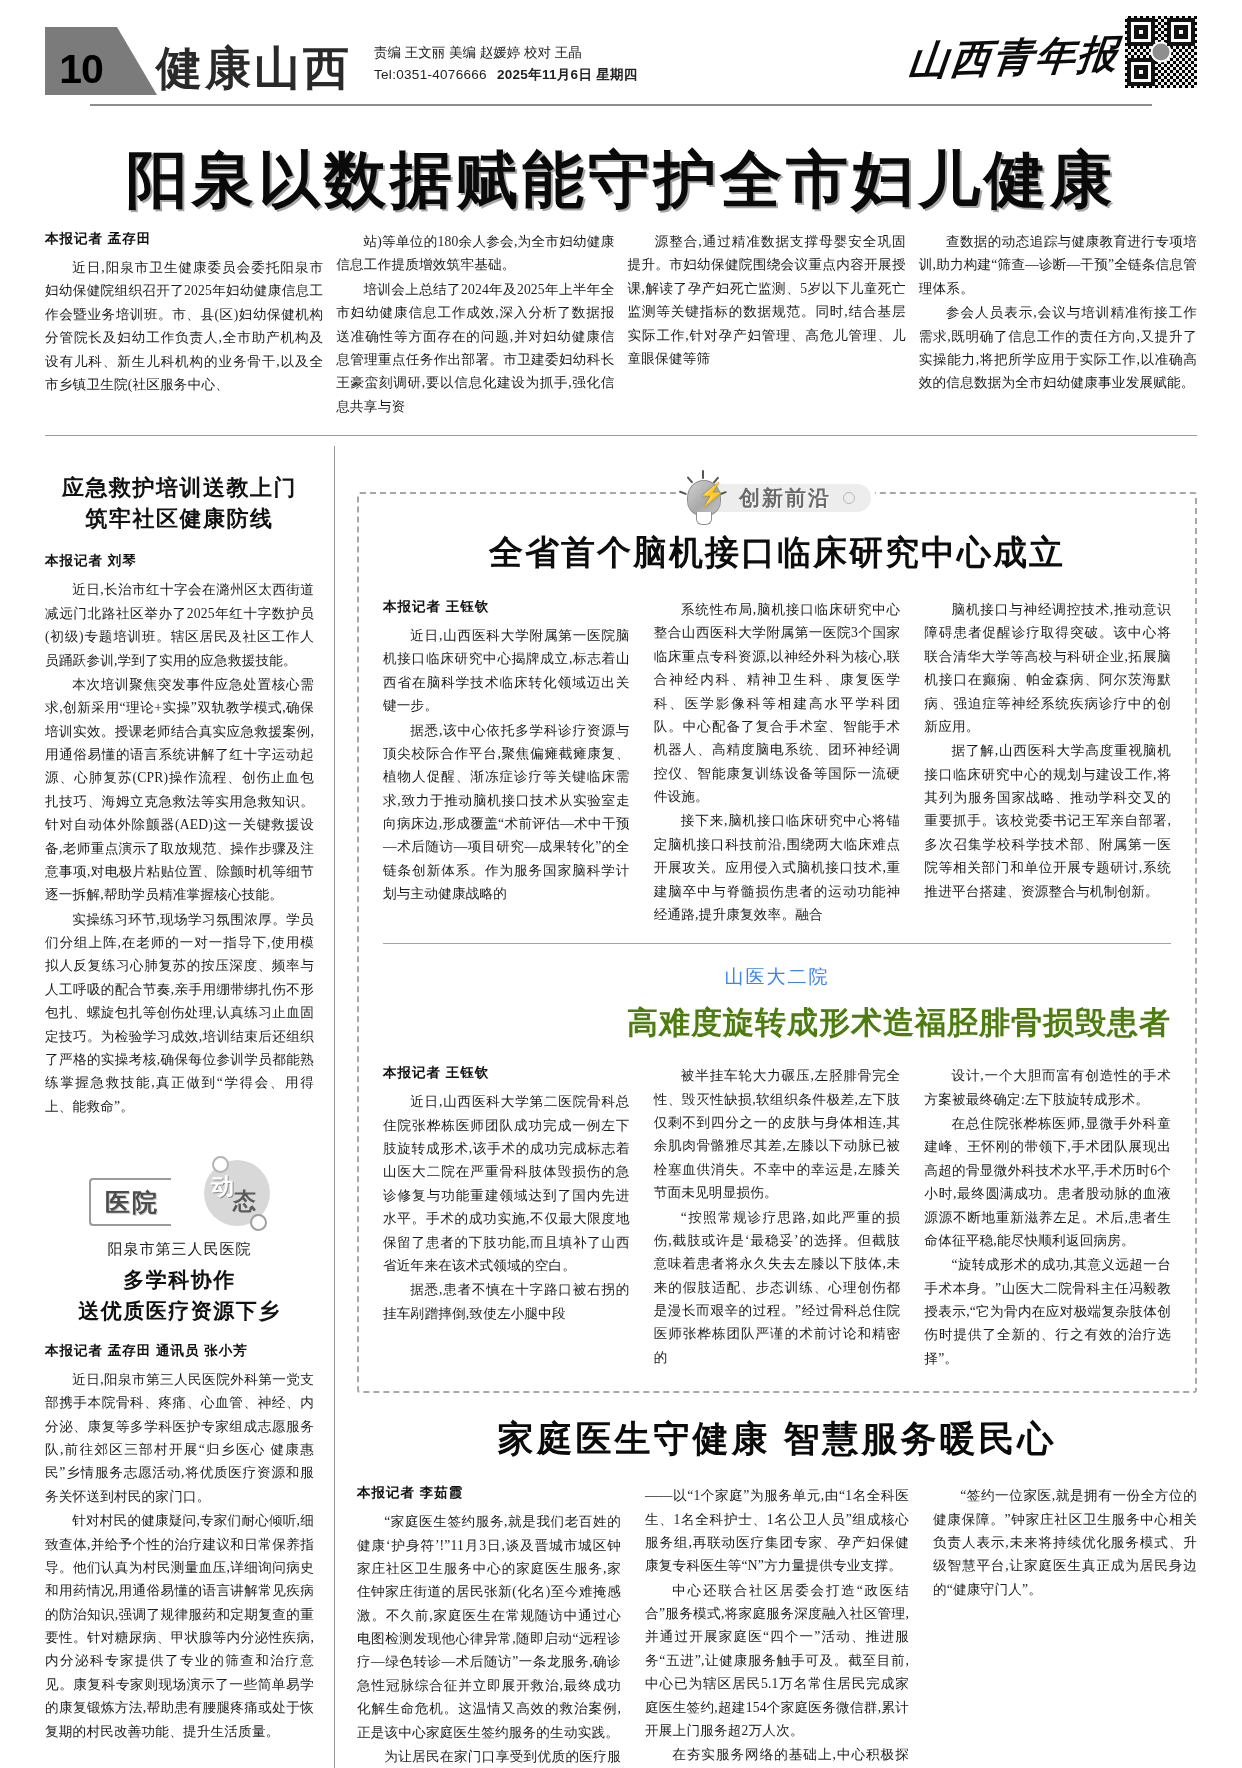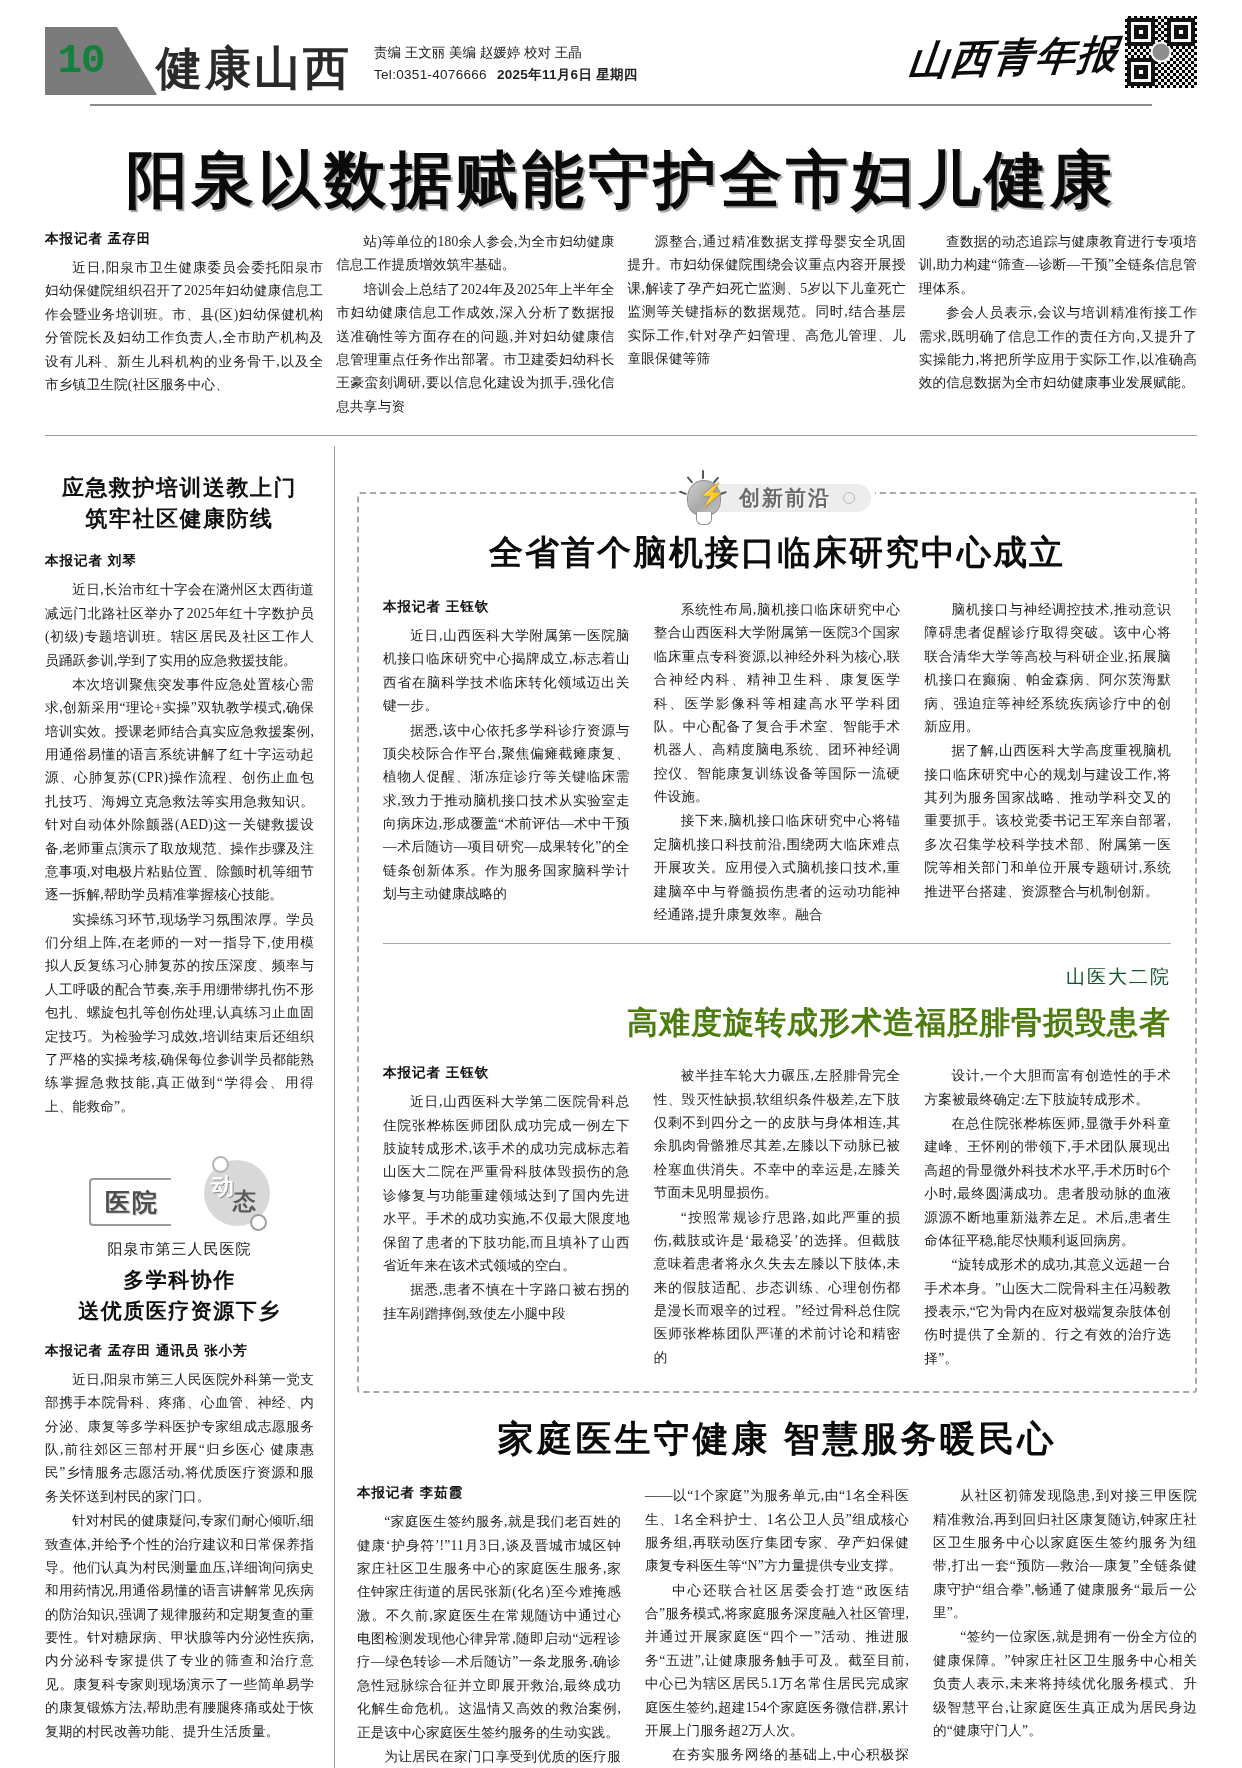--- a/index.html
+++ b/index.html
@@ -47,25 +47,25 @@
   .folio-slant {
     position: absolute;
     left: 72px; top: 0;
     width: 0; height: 0;
     border-style: solid;
     border-width: 68px 0 0 40px;
     border-color: transparent transparent transparent #7b7b7b;
   }
   .folio-num {
     position: absolute;
-    left: 0; top: 0;
+    left: 0; top: 8px;
     width: 72px; height: 68px;
     display: flex; align-items: center; justify-content: center;
-    color: #15803d;
-    font-family: Liberation Mono, monospace;
+    color: #000000;
+    font-family: Liberation Sans, sans-serif;
     font-weight: bold;
     font-size: 41px;
     letter-spacing: -1px;
   }
   .section-title {
     font-family: "Liberation Serif", serif;
     font-weight: bold;
     font-size: 46px;
     letter-spacing: 3px;
     color: #2a2a2a;
@@ -410,25 +410,25 @@
   }
   .innov-cols > div { flex: 1 1 0; min-width: 0; }
 
   .innov-divider {
     height: 1px;
     background: #a5a5a5;
     margin: 16px 0 20px 0;
   }
 
   .sub-eyebrow {
-    text-align: right;
+    text-align: center;
     font-family: "Liberation Serif", serif;
     font-size: 19px;
     letter-spacing: 2px;
-    color: #14532d;
+    color: #3b82f6;
     margin-bottom: 6px;
   }
   .sub-title {
     text-align: right;
     font-family: "Liberation Sans", sans-serif;
     font-weight: bold;
     font-size: 31px;
     letter-spacing: 1px;
     color: #4d7c0f;
     margin: 12px 0 20px 0;
@@ -607,21 +607,20 @@
             <div class="byline">本报记者 李茹霞</div>
             <p class="para">“家庭医生签约服务,就是我们老百姓的健康‘护身符’!”11月3日,谈及晋城市城区钟家庄社区卫生服务中心的家庭医生服务,家住钟家庄街道的居民张新(化名)至今难掩感激。不久前,家庭医生在常规随访中通过心电图检测发现他心律异常,随即启动“远程诊疗—绿色转诊—术后随访”一条龙服务,确诊急性冠脉综合征并立即展开救治,最终成功化解生命危机。这温情又高效的救治案例,正是该中心家庭医生签约服务的生动实践。</p>
             <p class="para">为让居民在家门口享受到优质的医疗服务,钟家庄社区卫生服务中心创新构建“1+3+N”家庭医生服务团队架构</p>
           </div>
           <div>
             <p class="para noindent">——以“1个家庭”为服务单元,由“1名全科医生、1名全科护士、1名公卫人员”组成核心服务组,再联动医疗集团专家、孕产妇保健康复专科医生等“N”方力量提供专业支撑。</p>
             <p class="para">中心还联合社区居委会打造“政医结合”服务模式,将家庭服务深度融入社区管理,并通过开展家庭医“四个一”活动、推进服务“五进”,让健康服务触手可及。截至目前,中心已为辖区居民5.1万名常住居民完成家庭医生签约,超建154个家庭医务微信群,累计开展上门服务超2万人次。</p>
             <p class="para">在夯实服务网络的基础上,中心积极探索“智慧医疗+家庭医生签约”新模式,将健康管理与家庭医生签约、基本公共卫生服务深度融合。通过自主研</p>
           </div>
           <div>
-            <p class="para">从社区初筛发现隐患,到对接三甲医院精准救治,再到回归社区康复随访,钟家庄社区卫生服务中心以家庭医生签约服务为纽带,打出一套“预防—救治—康复”全链条健康守护“组合拳”,畅通了健康服务“最后一公里”。</p>
             <p class="para">“签约一位家医,就是拥有一份全方位的健康保障。”钟家庄社区卫生服务中心相关负责人表示,未来将持续优化服务模式、升级智慧平台,让家庭医生真正成为居民身边的“健康守门人”。</p>
           </div>
         </div>
       </div>
 
     </div>
   </div>
 </div>
 
 </body></html>

